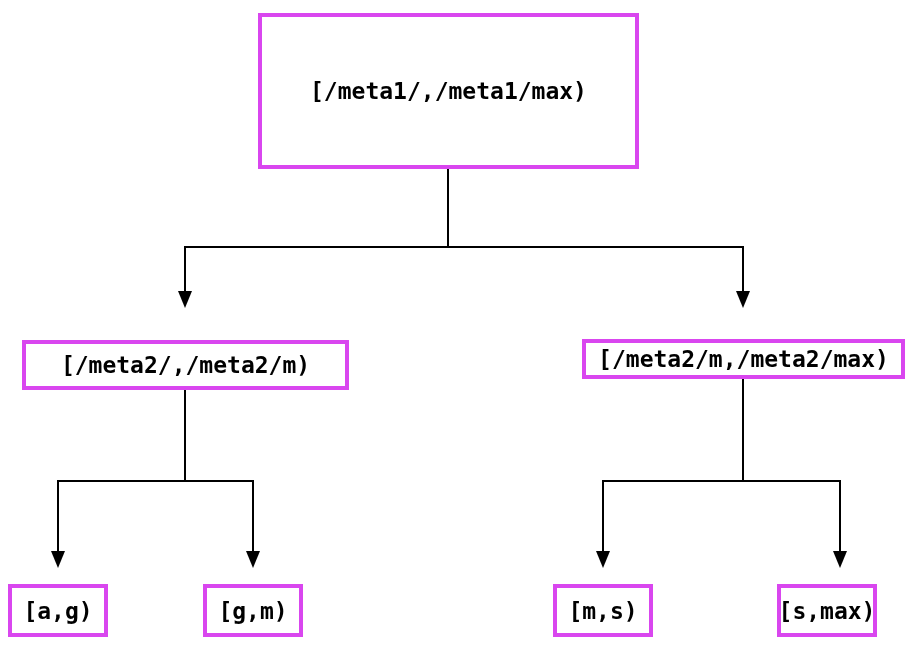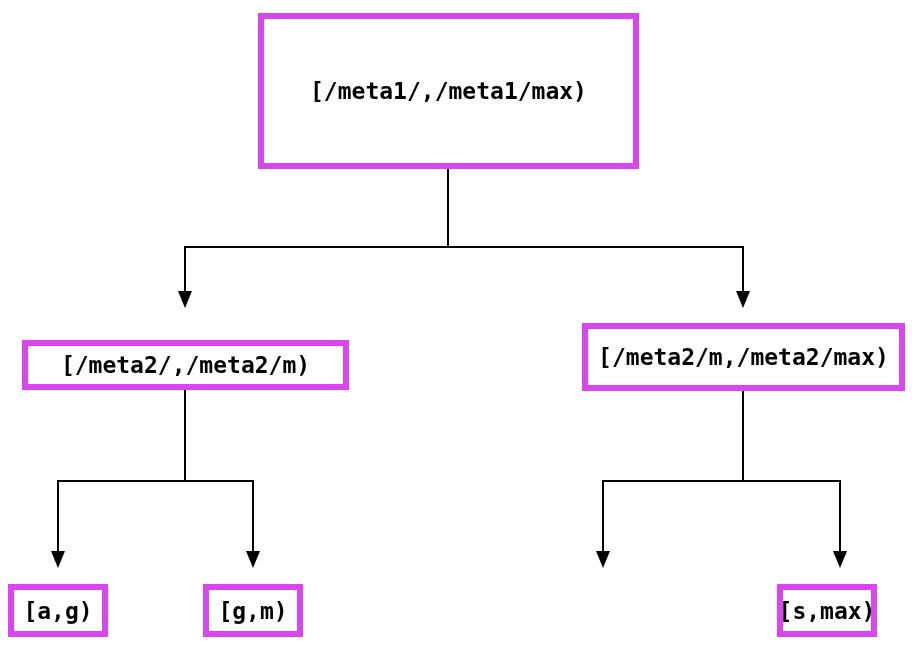--- a/index.html
+++ b/index.html
@@ -18,33 +18,33 @@
   #edges {
     position: absolute;
     left: 0;
     top: 0;
     width: 912px;
     height: 652px;
   }
   .node {
     position: absolute;
     box-sizing: border-box;
-    border: 6px solid #d946ef;
+    border: 4px solid #d946ef;
     background: #ffffff;
     display: flex;
     align-items: center;
     justify-content: center;
     font-size: 23px;
     font-weight: bold;
     color: #000000;
     white-space: nowrap;
   }
   .node-root  { left: 258px; top: 13px;  width: 381px; height: 156px; }
   .node-left  { left: 22px;  top: 324px; width: 327px; height: 50px; margin-top: 16px; }
-  .node-right { left: 582px; top: 323px; width: 323px; height: 68px; }
+  .node-right { left: 582px; top: 339px; width: 323px; height: 40px; }
   .node-ag    { left: 8px;   top: 584px; width: 100px; height: 53px; }
   .node-gm    { left: 203px; top: 584px; width: 100px; height: 53px; }
   .node-ms    { left: 553px; top: 584px; width: 100px; height: 53px; }
   .node-smax  { left: 777px; top: 584px; width: 100px; height: 53px; }
   .edge-line {
     fill: none;
     stroke: #000000;
     stroke-width: 2;
   }
   .arrow-head {
@@ -103,18 +103,21 @@
   </div>
 
   <div class="node node-gm">
     <span>[g,m)</span>
   </div>
 
   <div class="node node-ag">
     <span>[a,g)</span>
   </div>
 
+  <div class="node node-ms">
+    <span>[m,s)</span>
+  </div>
 
   <div class="node node-smax">
     <span>[s,max)</span>
   </div>
 
 </div>
 
 </body></html>

